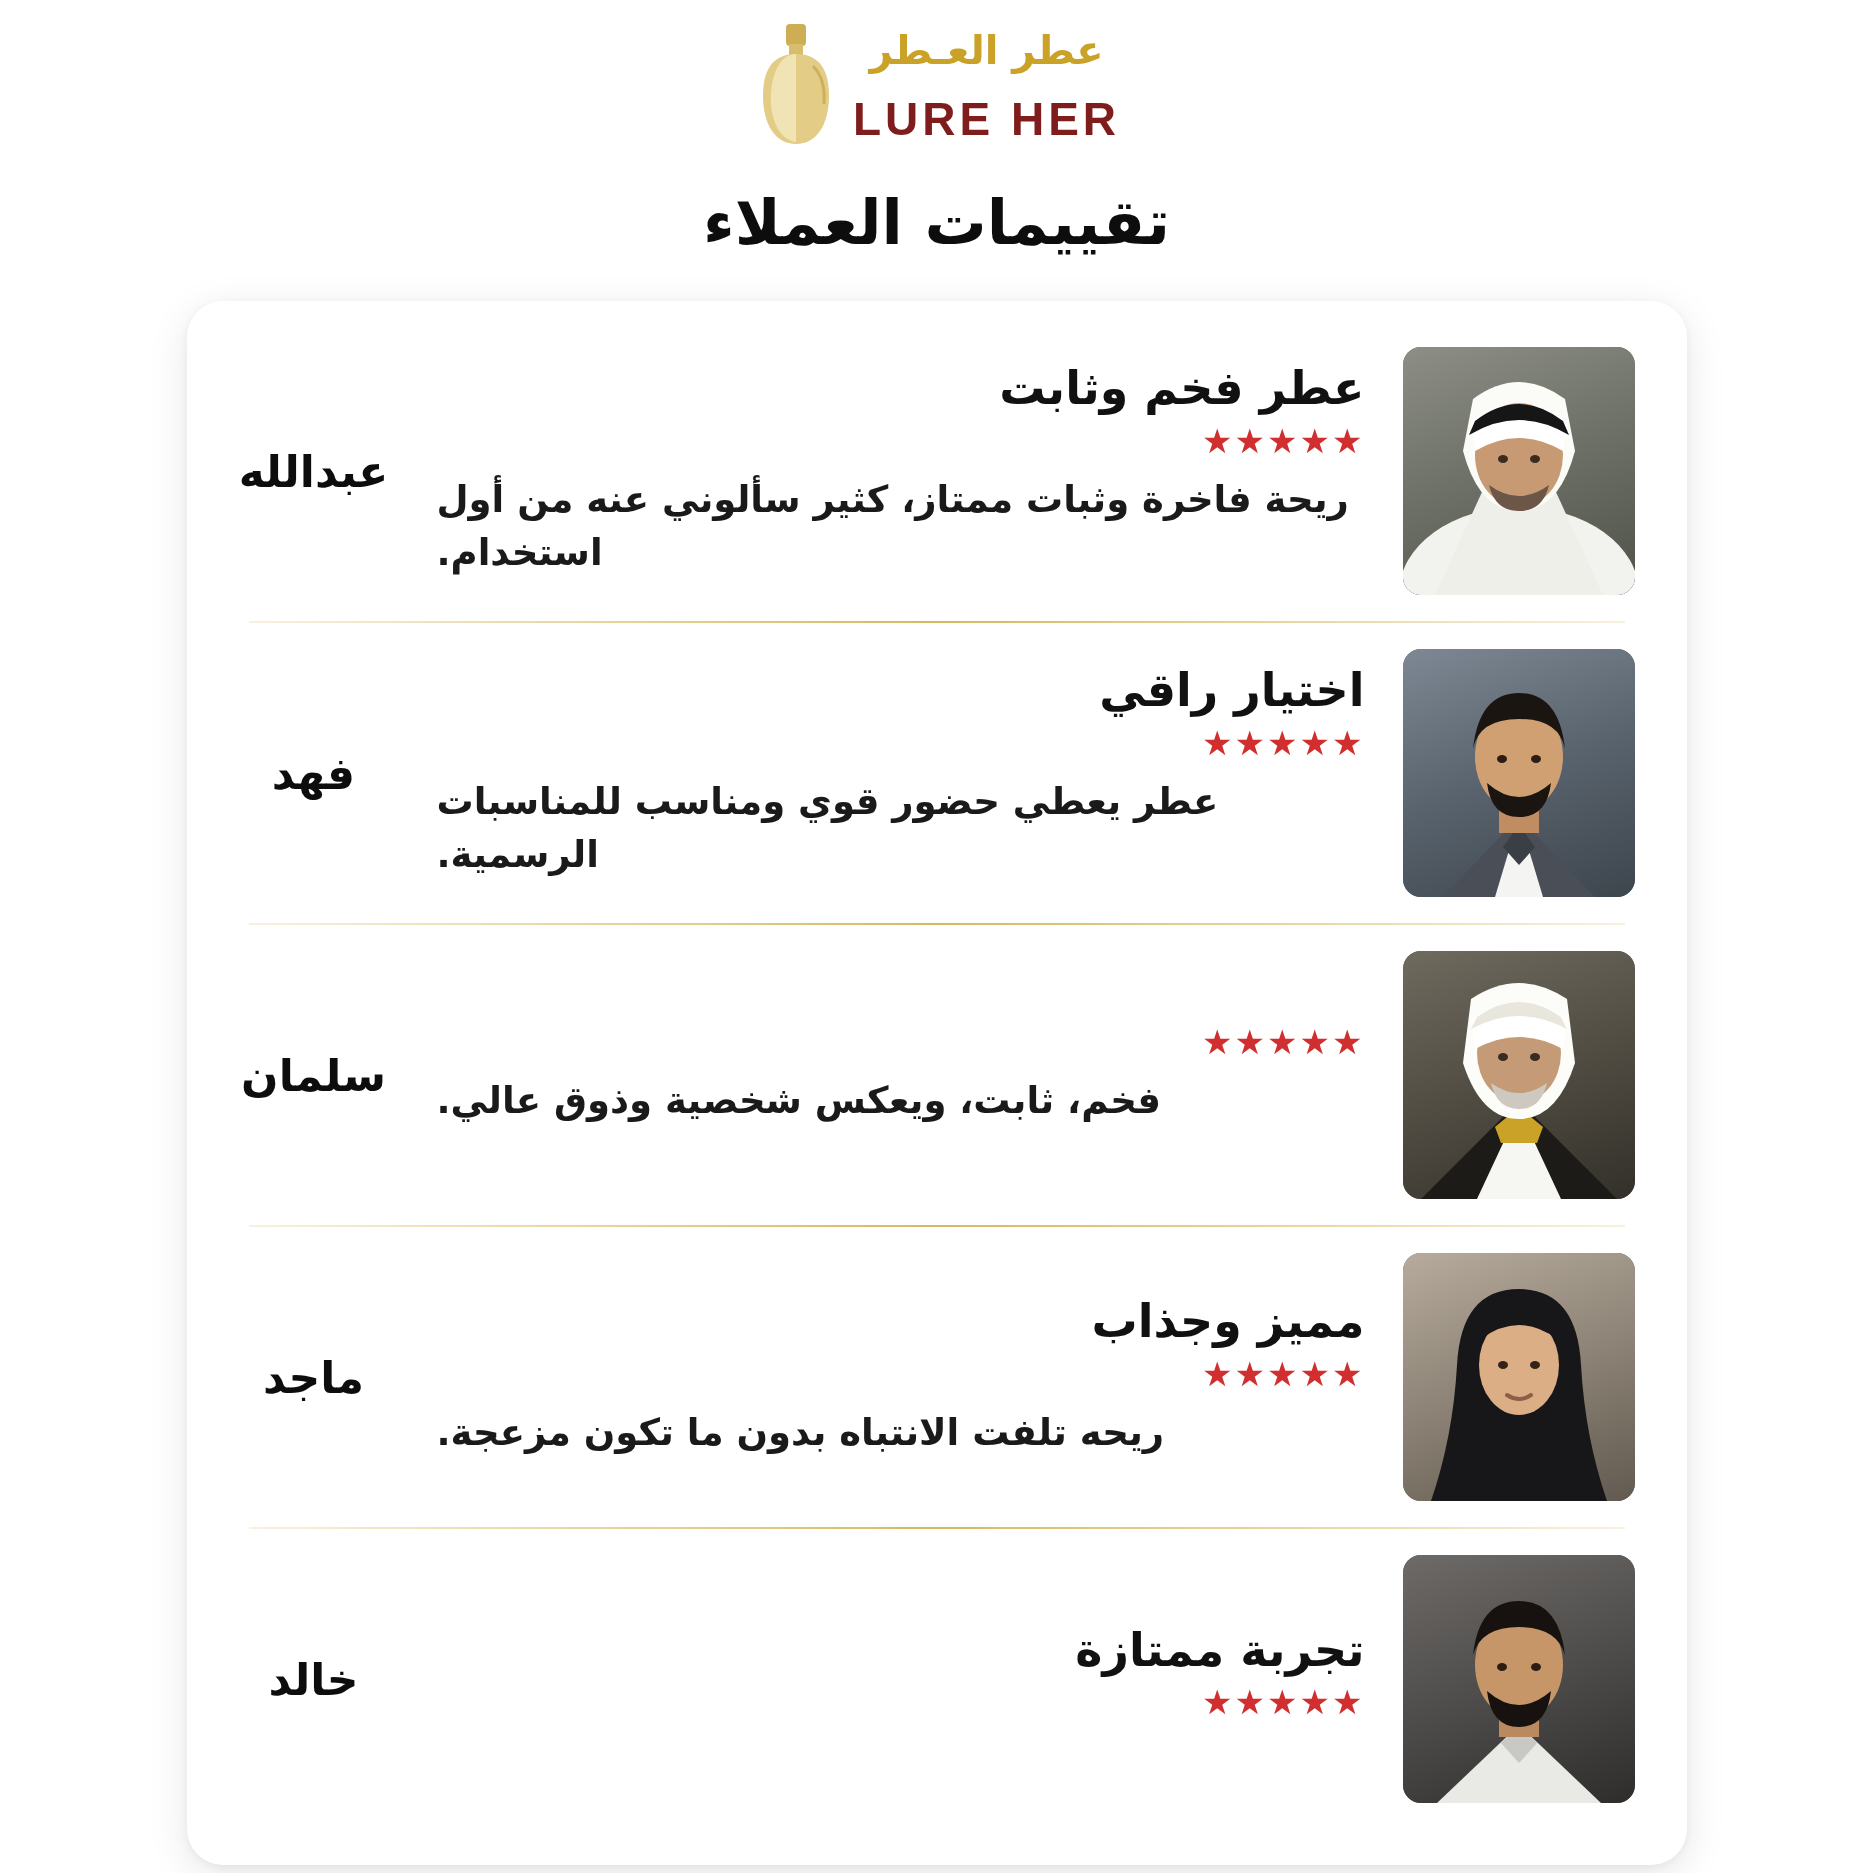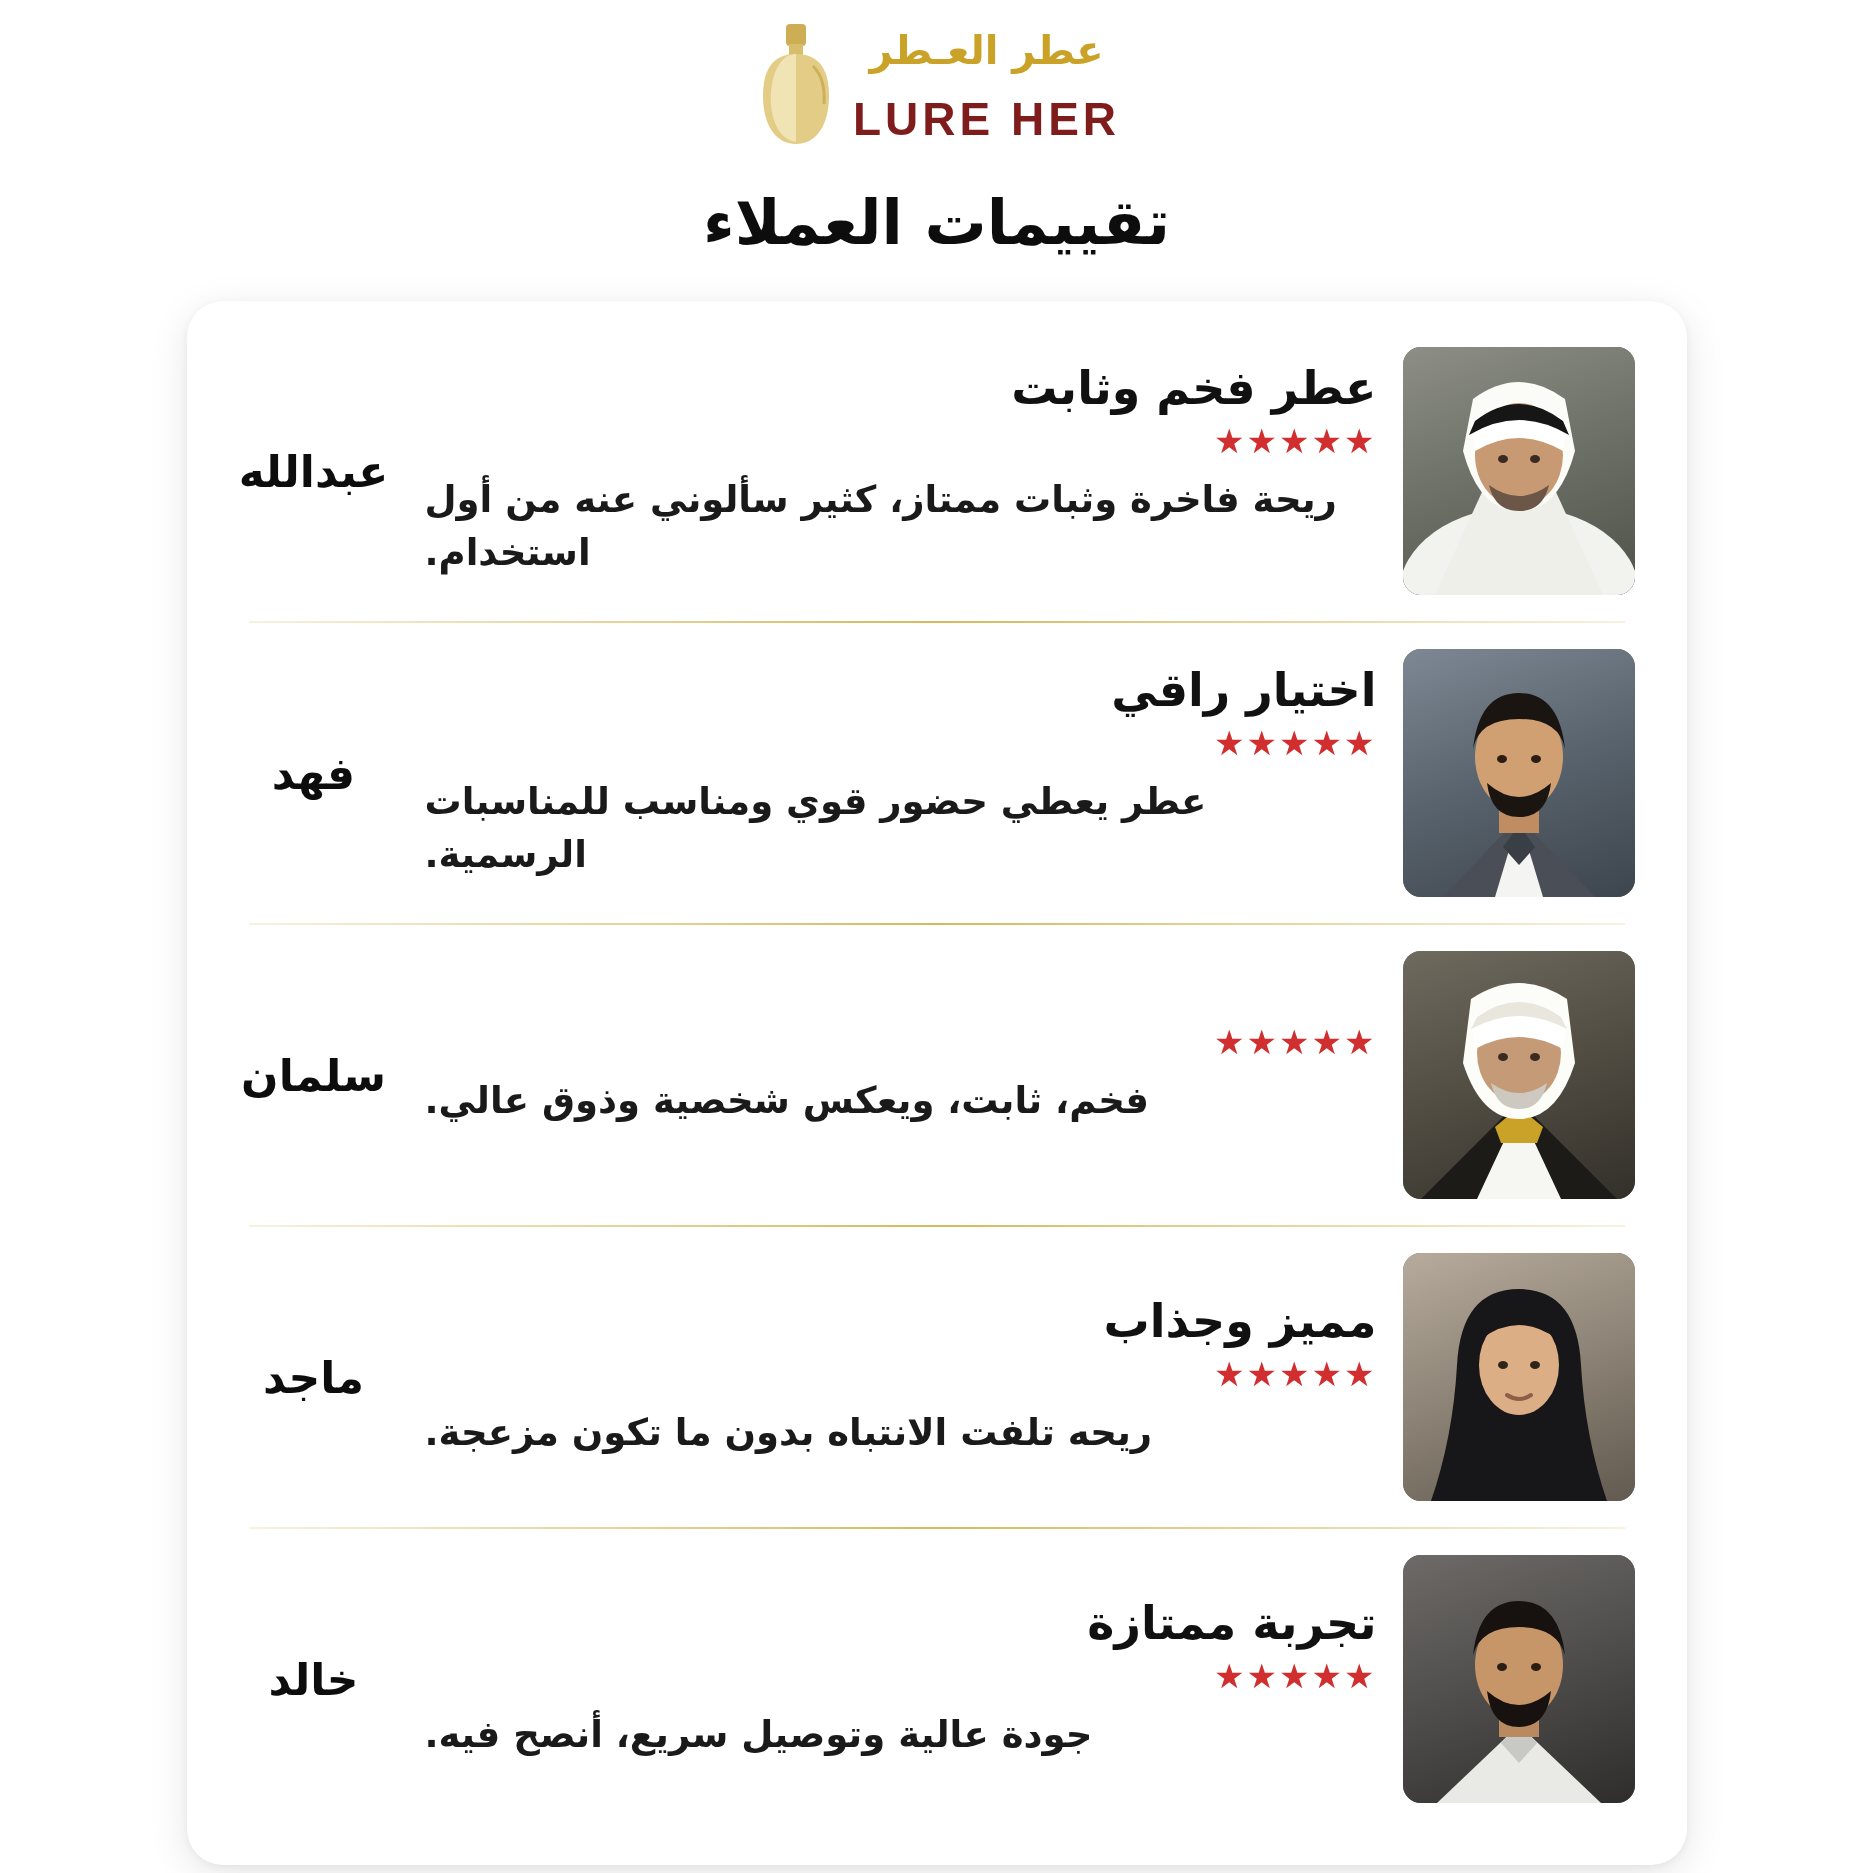--- a/index.html
+++ b/index.html
@@ -78,21 +78,21 @@
     border-radius: 36px;
     box-shadow: 0 10px 40px rgba(0,0,0,0.10), 0 2px 8px rgba(0,0,0,0.05);
     padding: 20px 52px 36px 52px;
     box-sizing: border-box;
   }
 
   .review-row {
     display: flex;
     flex-direction: row;
     align-items: center;
-    gap: 26px;
+    gap: 38px;
     padding: 26px 0 26px 0;
   }
   .divider {
     height: 2px;
     background: linear-gradient(to left, rgba(201,162,39,0.15), rgba(201,162,39,0.75), rgba(201,162,39,0.15));
     margin: 0 10px;
   }
 
   .reviewer-name {
     flex: 0 0 150px;
@@ -285,19 +285,18 @@
           <ellipse cx="116" cy="110" rx="44" ry="54" fill="#c79668"></ellipse>
           <path d="M70 100 q6 -54 46 -54 q40 0 46 54 q-8 -28 -46 -28 q-38 0 -46 28 Z" fill="#17120f"></path>
           <path d="M84 136 q32 28 64 0 q-4 36 -32 36 q-28 0 -32 -36 Z" fill="#17120f"></path>
           <ellipse cx="99" cy="112" rx="5" ry="4" fill="#2b1d14"></ellipse>
           <ellipse cx="133" cy="112" rx="5" ry="4" fill="#2b1d14"></ellipse>
         </svg>
       </div>
       <div class="review-body">
         <div class="review-title">تجربة ممتازة</div>
         <div class="stars">★★★★★</div>
-        <div class="review-text">جودة عالية وتوصيل سريع، أنصح فيه.</div>
       </div>
       <div class="reviewer-name">خالد</div>
     </div>
 
   </div>
 </div>
 
 </body></html>

